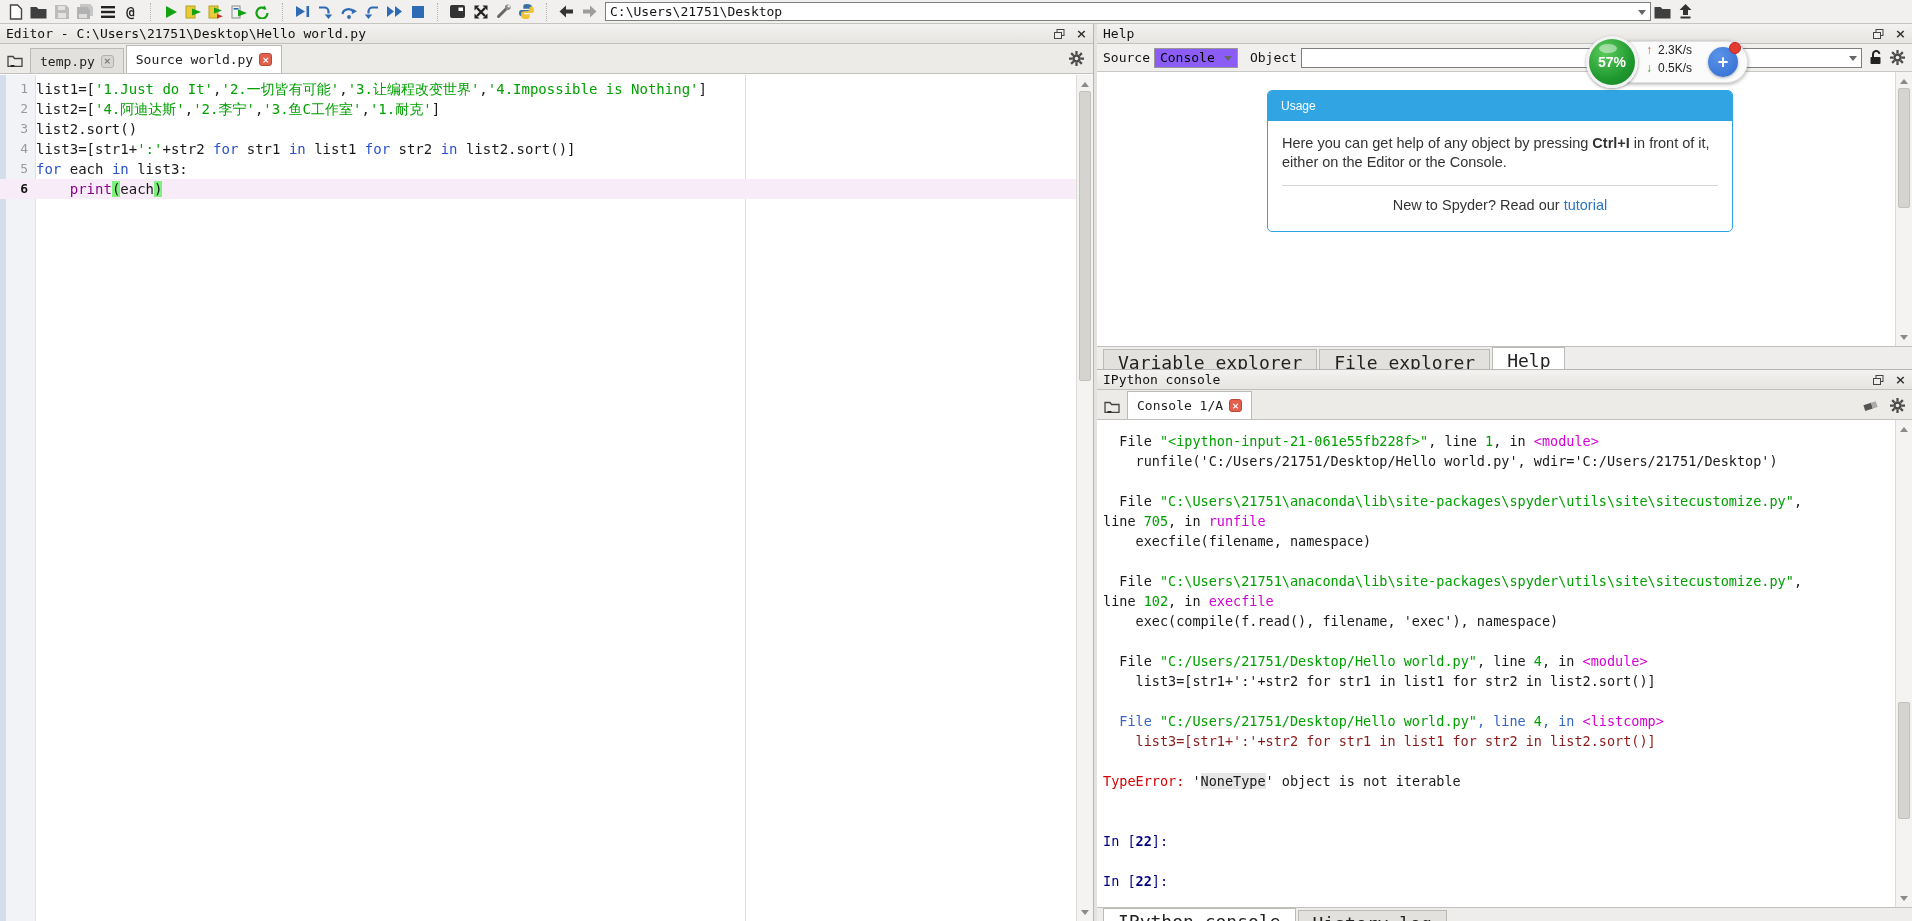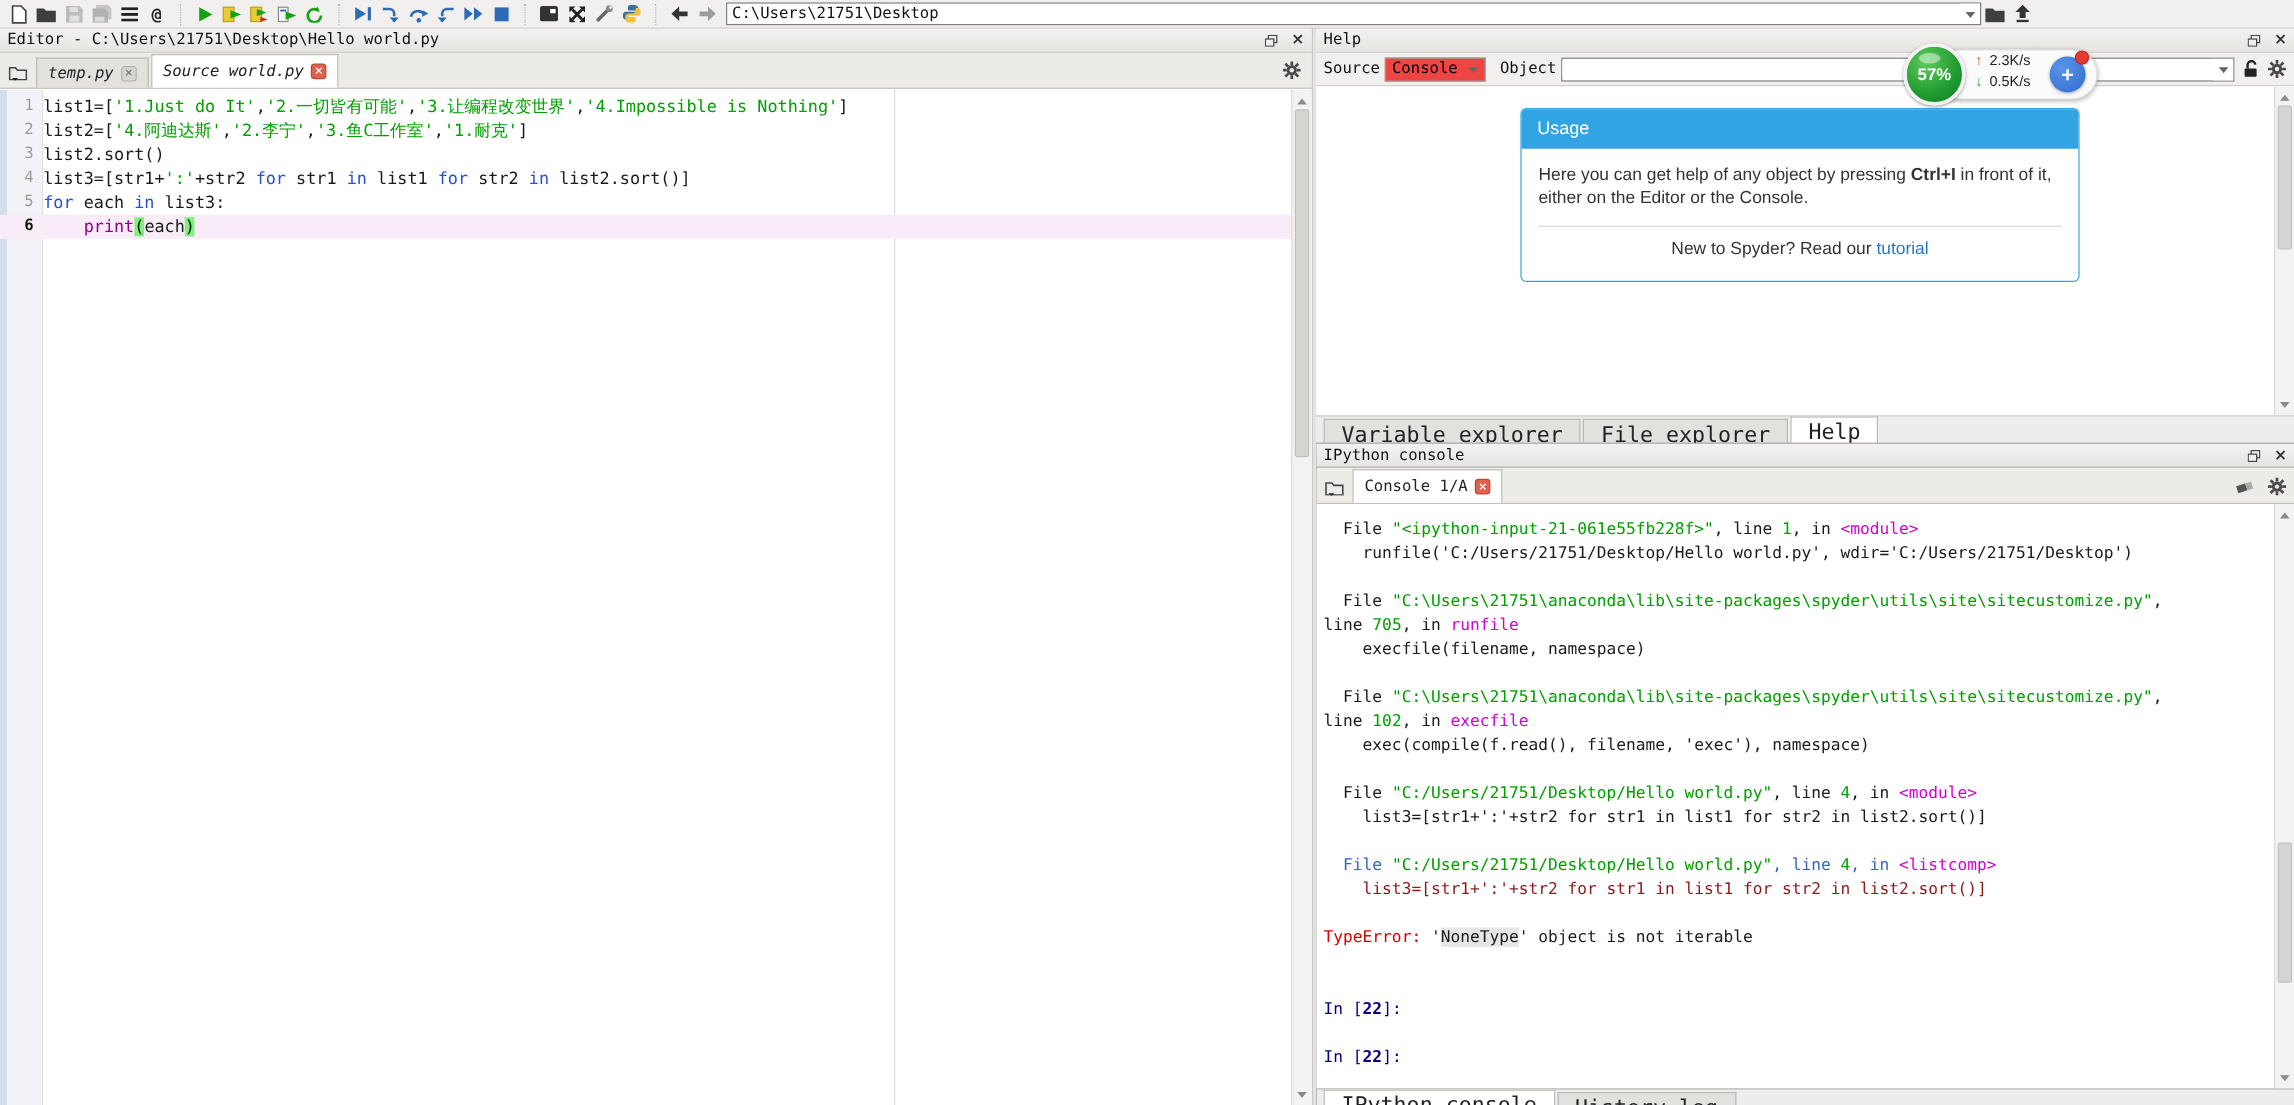--- a/index.html
+++ b/index.html
@@ -79,31 +79,31 @@
               border:1px solid #c2c0bd; border-radius:2px; }
 
   
   #v-divider { position:absolute; left:1094px; top:24px; width:3px; height:897px; background:#e4e2df; }
 
   
   #help-panel { position:absolute; left:1097px; top:24px; width:815px; height:345px;
                 background:#fff; display:flex; flex-direction:column; }
   #help-controls { height:28px; background:#f1f0ee; border-bottom:1px solid #c9c7c4;
                    display:flex; align-items:center; padding:0 6px; gap:4px; font-size:13px; }
-  .select { height:20px; min-width:84px; background:#ef4444; border:1px solid #9a9896;
+  .select { height:20px; min-width:84px; background:#8b5cf6; border:1px solid #9a9896;
             display:flex; align-items:center; justify-content:space-between;
             padding:0 5px; font-size:13px; }
   .objbox { flex:1; height:20px; border:1px solid #7e7e7e; background:#fff;
             display:flex; align-items:center; }
   .objbox input { flex:1; border:0; outline:none; font:13px "DejaVu Sans Mono",monospace; padding:0 4px; }
   #help-content { flex:1; position:relative; background:#fff; overflow:hidden; }
   #usage-box { position:absolute; left:170px; top:18px; width:466px;
                border:1px solid #31a5e3; border-radius:5px;
                font-family:"Liberation Sans",sans-serif; background:#fff; }
-  #usage-header { background:#31a5e3; color:#fff; font-size:15px; padding:8px 13px;
+  #usage-header { background:#31a5e3; color:#fff; font-size:12px; padding:8px 13px;
                   border-radius:4px 4px 0 0; }
   #usage-body { padding:13px 14px 12px; color:#333; font-size:14.5px; line-height:1.32; }
   #usage-body p { margin-bottom:13px; }
   #usage-body .em { font-style:italic; }
   #usage-hr { border:none; border-top:1px solid #d5d5d5; margin:2px 0 10px; }
   #usage-footer { text-align:center; font-size:14.5px; color:#333; padding-bottom:4px; }
   #tutorial-link { color:#2a76c6; cursor:pointer; }
 
   
   #console-panel { position:absolute; left:1097px; top:369px; width:815px; height:552px;
@@ -331,21 +331,21 @@
       <span class="close-x"></span>
     </span>
   </div>
   <div class="tab-bar">
     <span class="mini" style="margin:0 6px 4px 2px">
       <svg width="16" height="14">
           <path d="M1 3.5h5l1.5 2H15v8H1z" fill="none" stroke="#444" stroke-width="1.3"></path>
           <path d="M3 12l2.5 2.5L8 12z" fill="#222"></path>
         </svg>
     </span>
-    <div id="editor-tabs" style="display:flex;align-items:flex-end;font-style:italic;">
+    <div id="editor-tabs" style="display:flex;align-items:flex-end;">
         <div class="etab">
           <span>temp.py</span>
           <span class="tab-close"></span>
         </div>
         <div class="etab active">
           <span>Source world.py</span>
           <span class="tab-close red"></span>
         </div>
       </div>
     <span class="mini" style="position:absolute;right:8px;bottom:6px">

